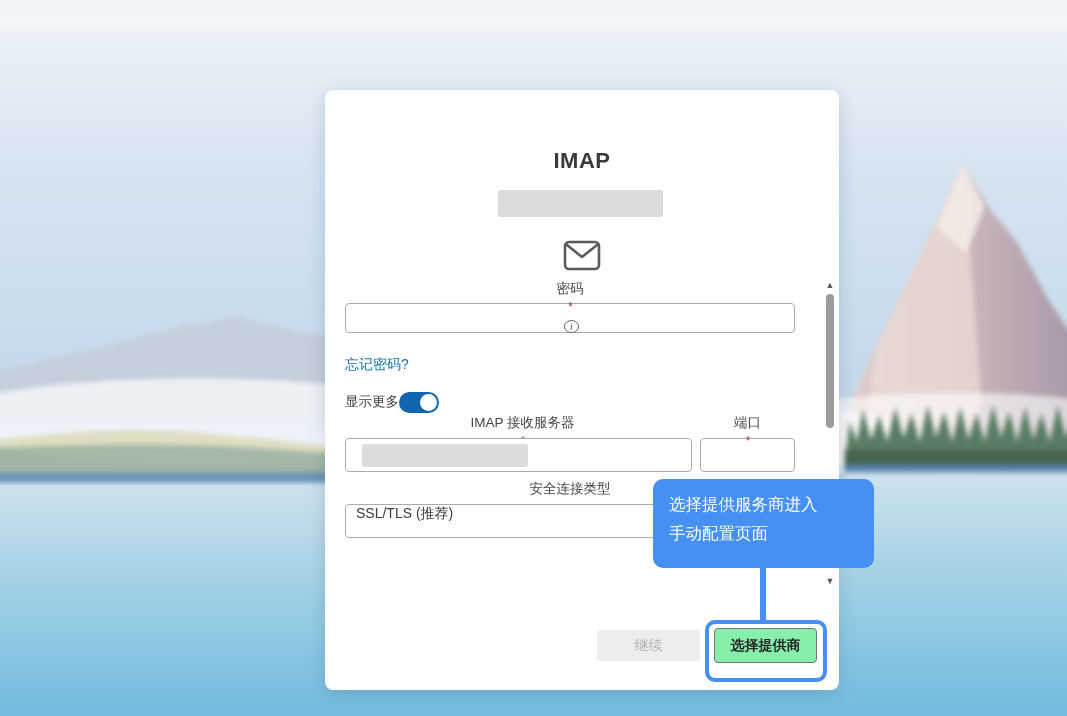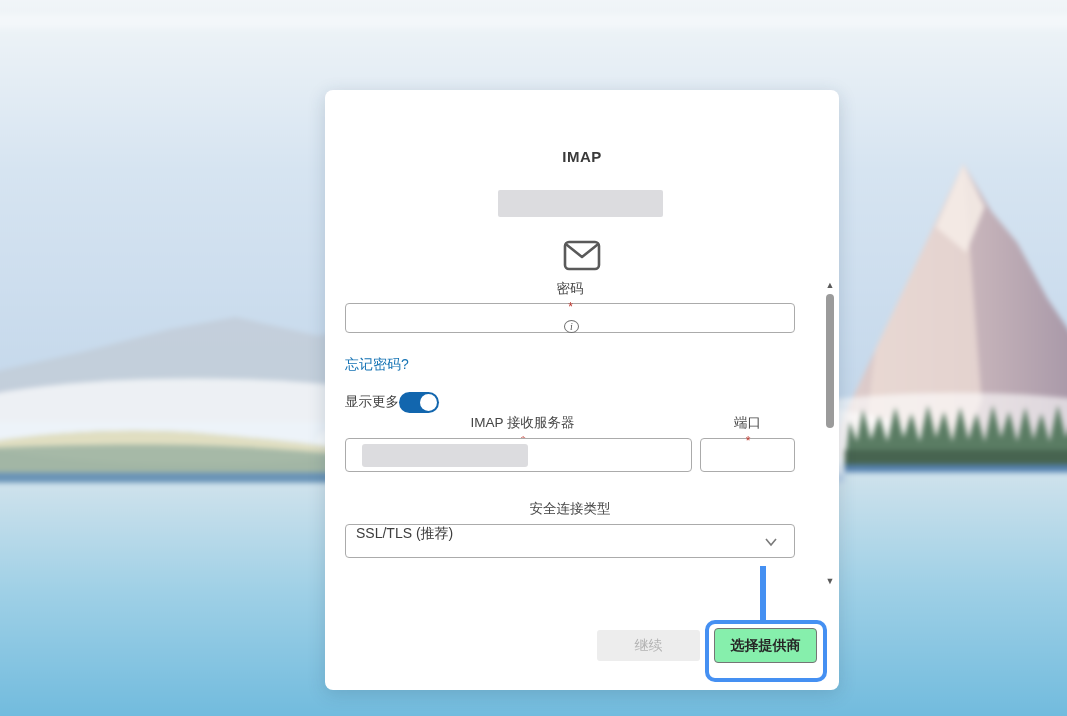--- a/index.html
+++ b/index.html
@@ -18,21 +18,21 @@
   .bg svg{width:100%;height:100%;display:block;}
 
   
   .dialog{
     position:absolute;left:325px;top:90px;width:514px;height:600px;
     background:#ffffff;border-radius:8px;
     box-shadow:0 4px 18px rgba(30,60,90,.18);
   }
   .dlg-title{
     position:absolute;top:58px;left:0;width:100%;text-align:center;
-    font-size:15px;font-weight:bold;color:#3a3a3a;letter-spacing:.5px;
+    font-size:22px;font-weight:bold;color:#3a3a3a;letter-spacing:.5px;
   }
   .redacted{background:#dcdcdf;border-radius:2px;}
   .email-redacted{position:absolute;left:173px;top:100px;width:165px;height:27px;}
   .mail-icon{position:absolute;top:146px;left:50%;transform:translateX(-50%);width:40px;height:38px;}
 
   .scroll-area{
     position:absolute;left:0;top:186px;width:506px;height:322px;
     padding:4px 36px 0 20px;overflow:hidden;
   }
   .field-label{font-size:13.5px;color:#464646;height:18px;display:flex;align-items:center;gap:4px;flex-direction:column;}
@@ -58,21 +58,21 @@
   .toggle .knob{
     position:absolute;right:2px;top:2px;width:17px;height:17px;border-radius:50%;background:#fff;
   }
   .two-col{display:flex;margin-top:0;}
   .col-server{width:355px;}
   .col-port{flex:1;}
   .input-row{display:flex;margin-top:6px;gap:8px;}
   .server-input{position:relative;width:347px;height:34px;border:1px solid #ababab;border-radius:4px;background:#fff;}
   .server-redacted{position:absolute;left:16px;top:5px;width:166px;height:23px;border-radius:3px;}
   .port-input{flex:1;height:34px;border:1px solid #ababab;border-radius:4px;background:#fff;}
-  .sec-label{margin-top:28px;}
+  .sec-label{margin-top:8px;}
   .select-box{
     position:relative;margin-top:6px;height:34px;border:1px solid #ababab;border-radius:4px;background:#fff;
     display:flex;padding:0 10px;font-size:14px;color:#3d3d3d;cursor:pointer;
   }
   .select-box .chev{position:absolute;right:16px;top:10px;width:14px;height:14px;}
 
   
   .vscroll{position:absolute;right:3px;top:190px;width:12px;height:310px;}
   .sb-arrow{position:absolute;left:1px;width:10px;height:10px;color:#5a5a5a;font-size:9px;line-height:10px;text-align:center;cursor:pointer;}
   .sb-up{top:0;}
@@ -219,15 +219,19 @@
       <div class="sb-arrow sb-down">▼</div>
     </div>
 
     <div class="btn-row">
       <button class="btn btn-continue">继续</button>
       <button class="btn btn-provider">选择提供商</button>
     </div>
   </div>
 
   <div class="connector"></div>
+  <div class="tooltip">
+    <div>选择提供服务商进入</div>
+    <div>手动配置页面</div>
+  </div>
   <div class="highlight-box"></div>
 
 </div>
 
 </body></html>

